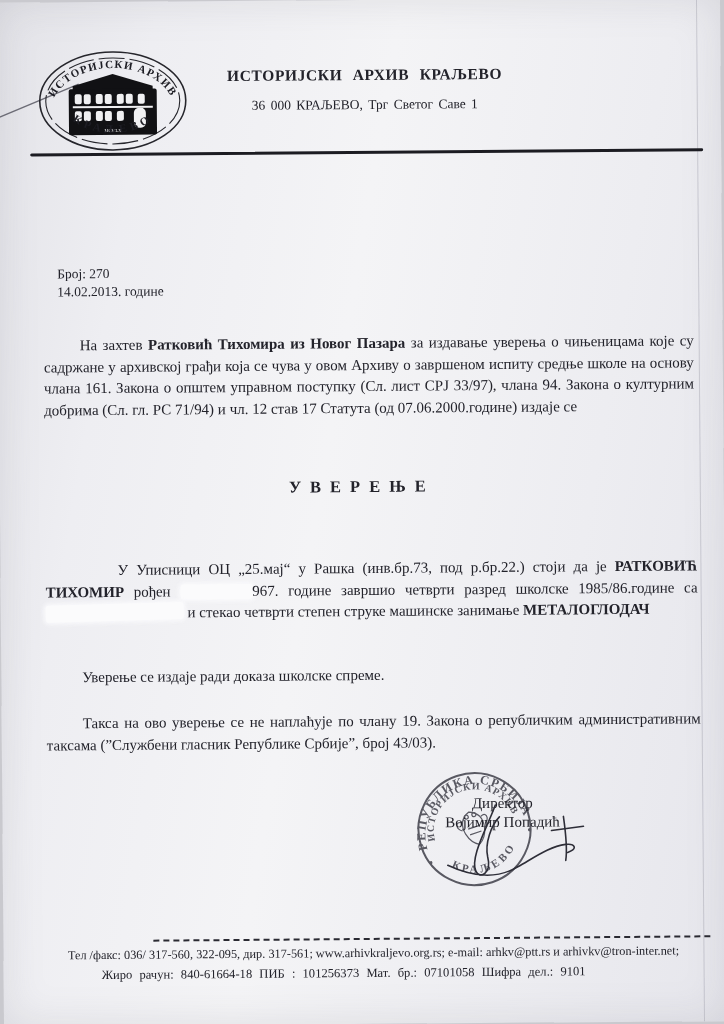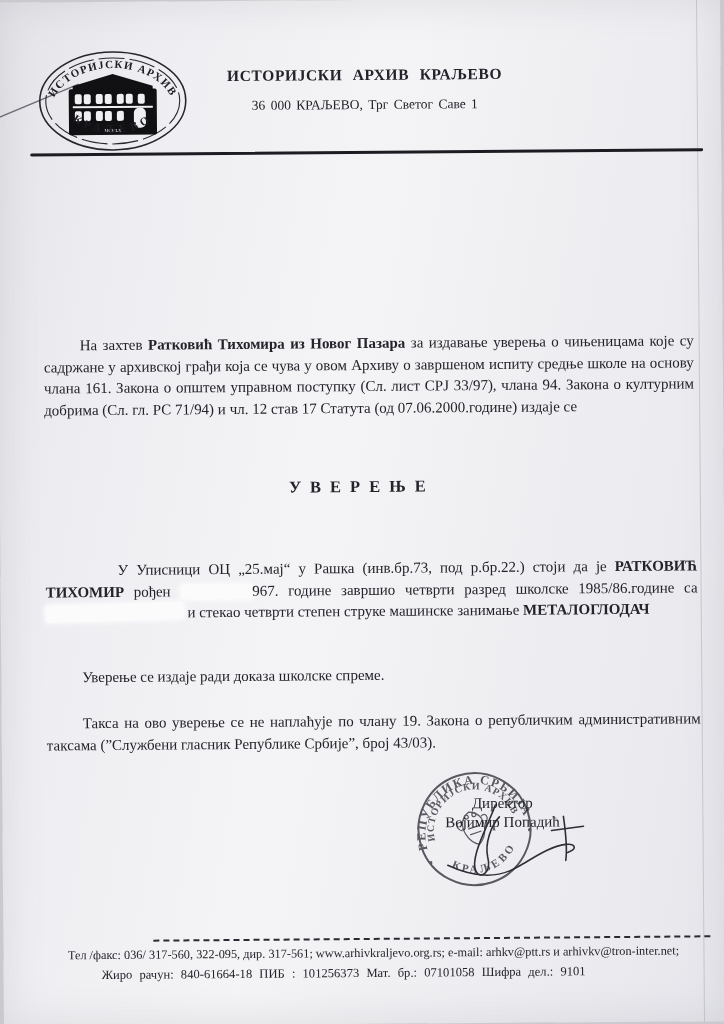--- a/index.html
+++ b/index.html
@@ -95,20 +95,24 @@
     </text>
   </svg>
 
   <div class="head-block">
     <div class="head-title">ИСТОРИЈСКИ АРХИВ КРАЉЕВО</div>
     <div class="head-addr">36 000 КРАЉЕВО, Трг Светог Саве 1</div>
   </div>
 
   <div class="head-rule"></div>
 
+  <div class="meta">
+    <div>Број: 270</div>
+    <div>14.02.2013. године</div>
+  </div>
 
   <p class="par par-intro"><span>На захтев </span><span class="b">Ратковић Тихомира из Новог Пазара</span><span> за издавање уверења о чињеницама које су садржане у архивској грађи која се чува у овом Архиву о завршеном испиту средње школе на основу члана 161. Закона о општем управном поступку (Сл. лист СРЈ 33/97), члана 94. Закона о културним добрима (Сл. гл. РС 71/94) и чл. 12 став 17 Статута (од 07.06.2000.године) издаје се</span></p>
 
   <div class="heading">УВЕРЕЊЕ</div>
 
   <p class="par par-body"><span>У Уписници ОЦ „25.мај“ у Рашка (инв.бр.73, под р.бр.22.) стоји да је </span><span class="b">РАТКОВИЋ ТИХОМИР</span><span> рођен </span><span class="redact redact1"></span><span>967. године завршио четврти разред школске 1985/86.године са </span><span class="redact redact2"></span><span> и стекао четврти степен струке машинске занимање </span><span class="b">МЕТАЛОГЛОДАЧ</span></p>
 
   <p class="par par-purpose">Уверење се издаје ради доказа школске спреме.</p>
 
   <p class="par par-tax">Такса на ово уверење се не наплаћује по члану 19. Закона о републичким административним таксама (”Службени гласник Републике Србије”, број 43/03).</p>

